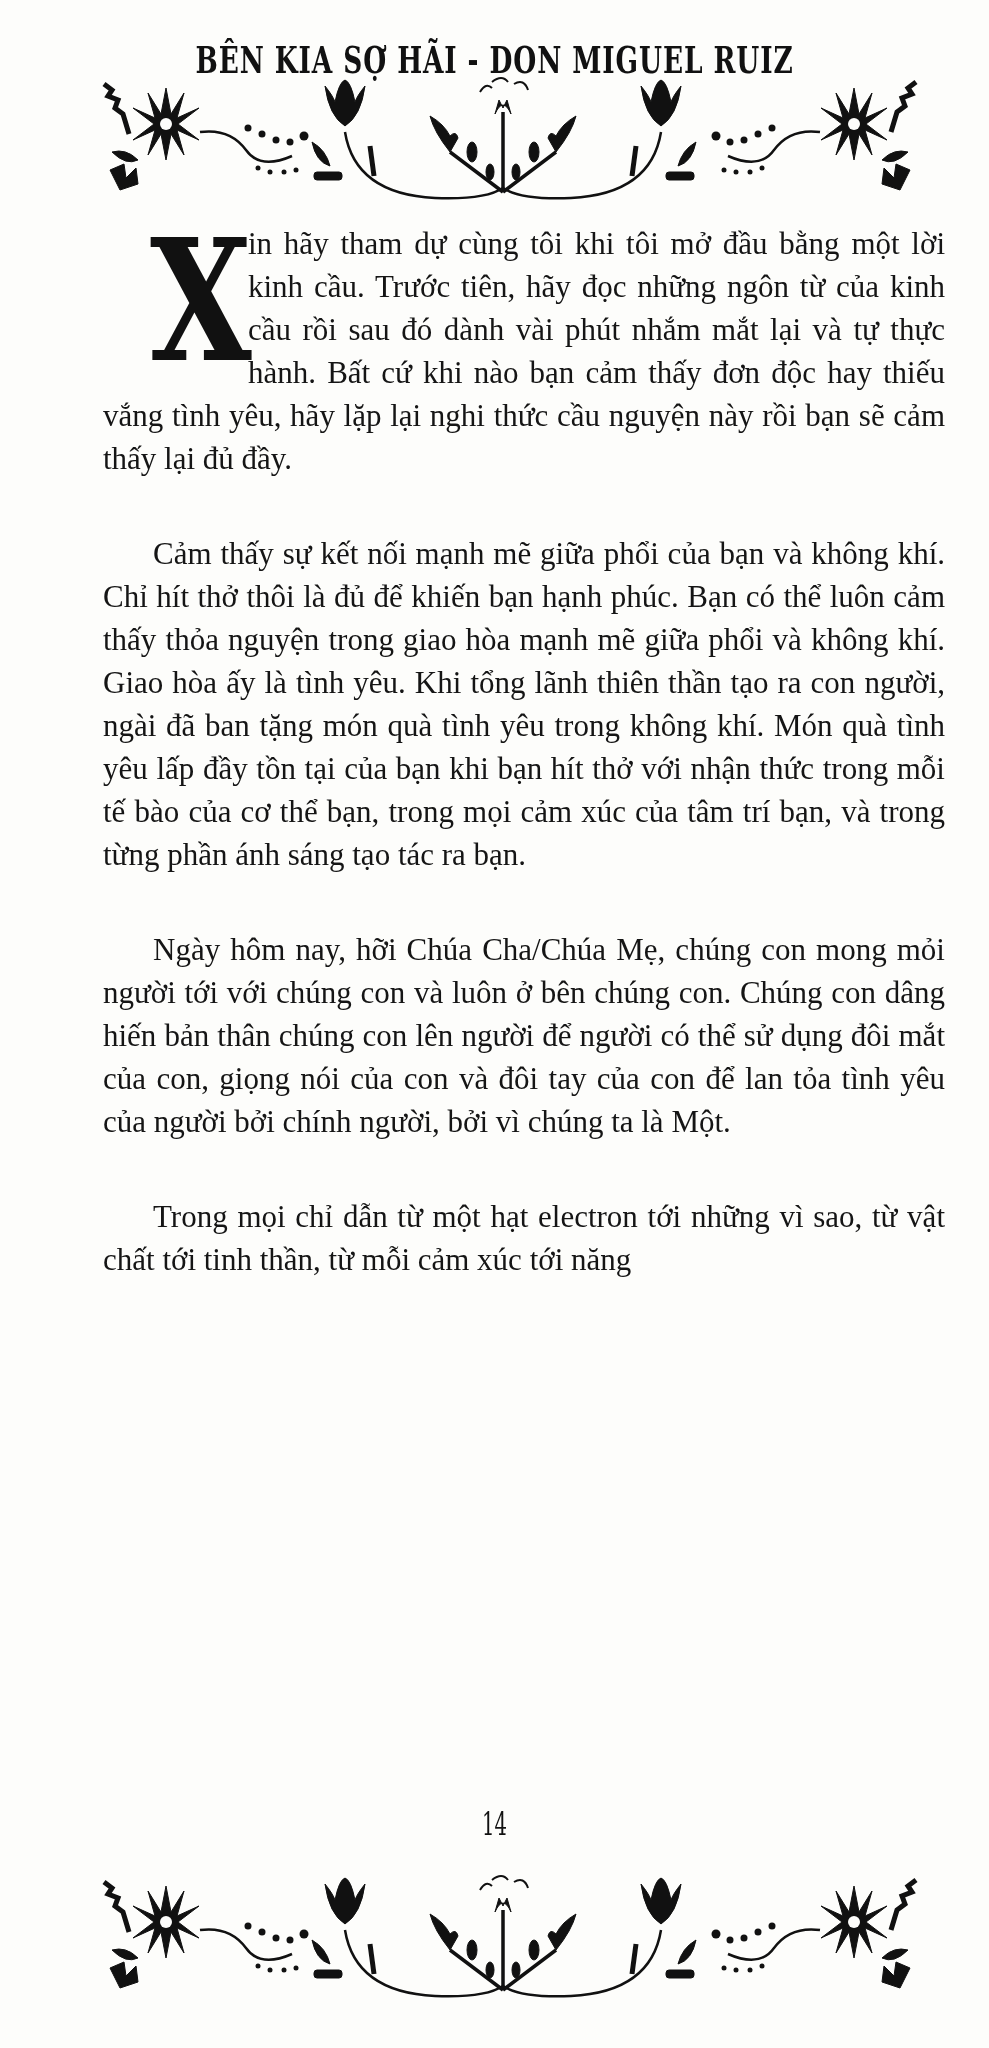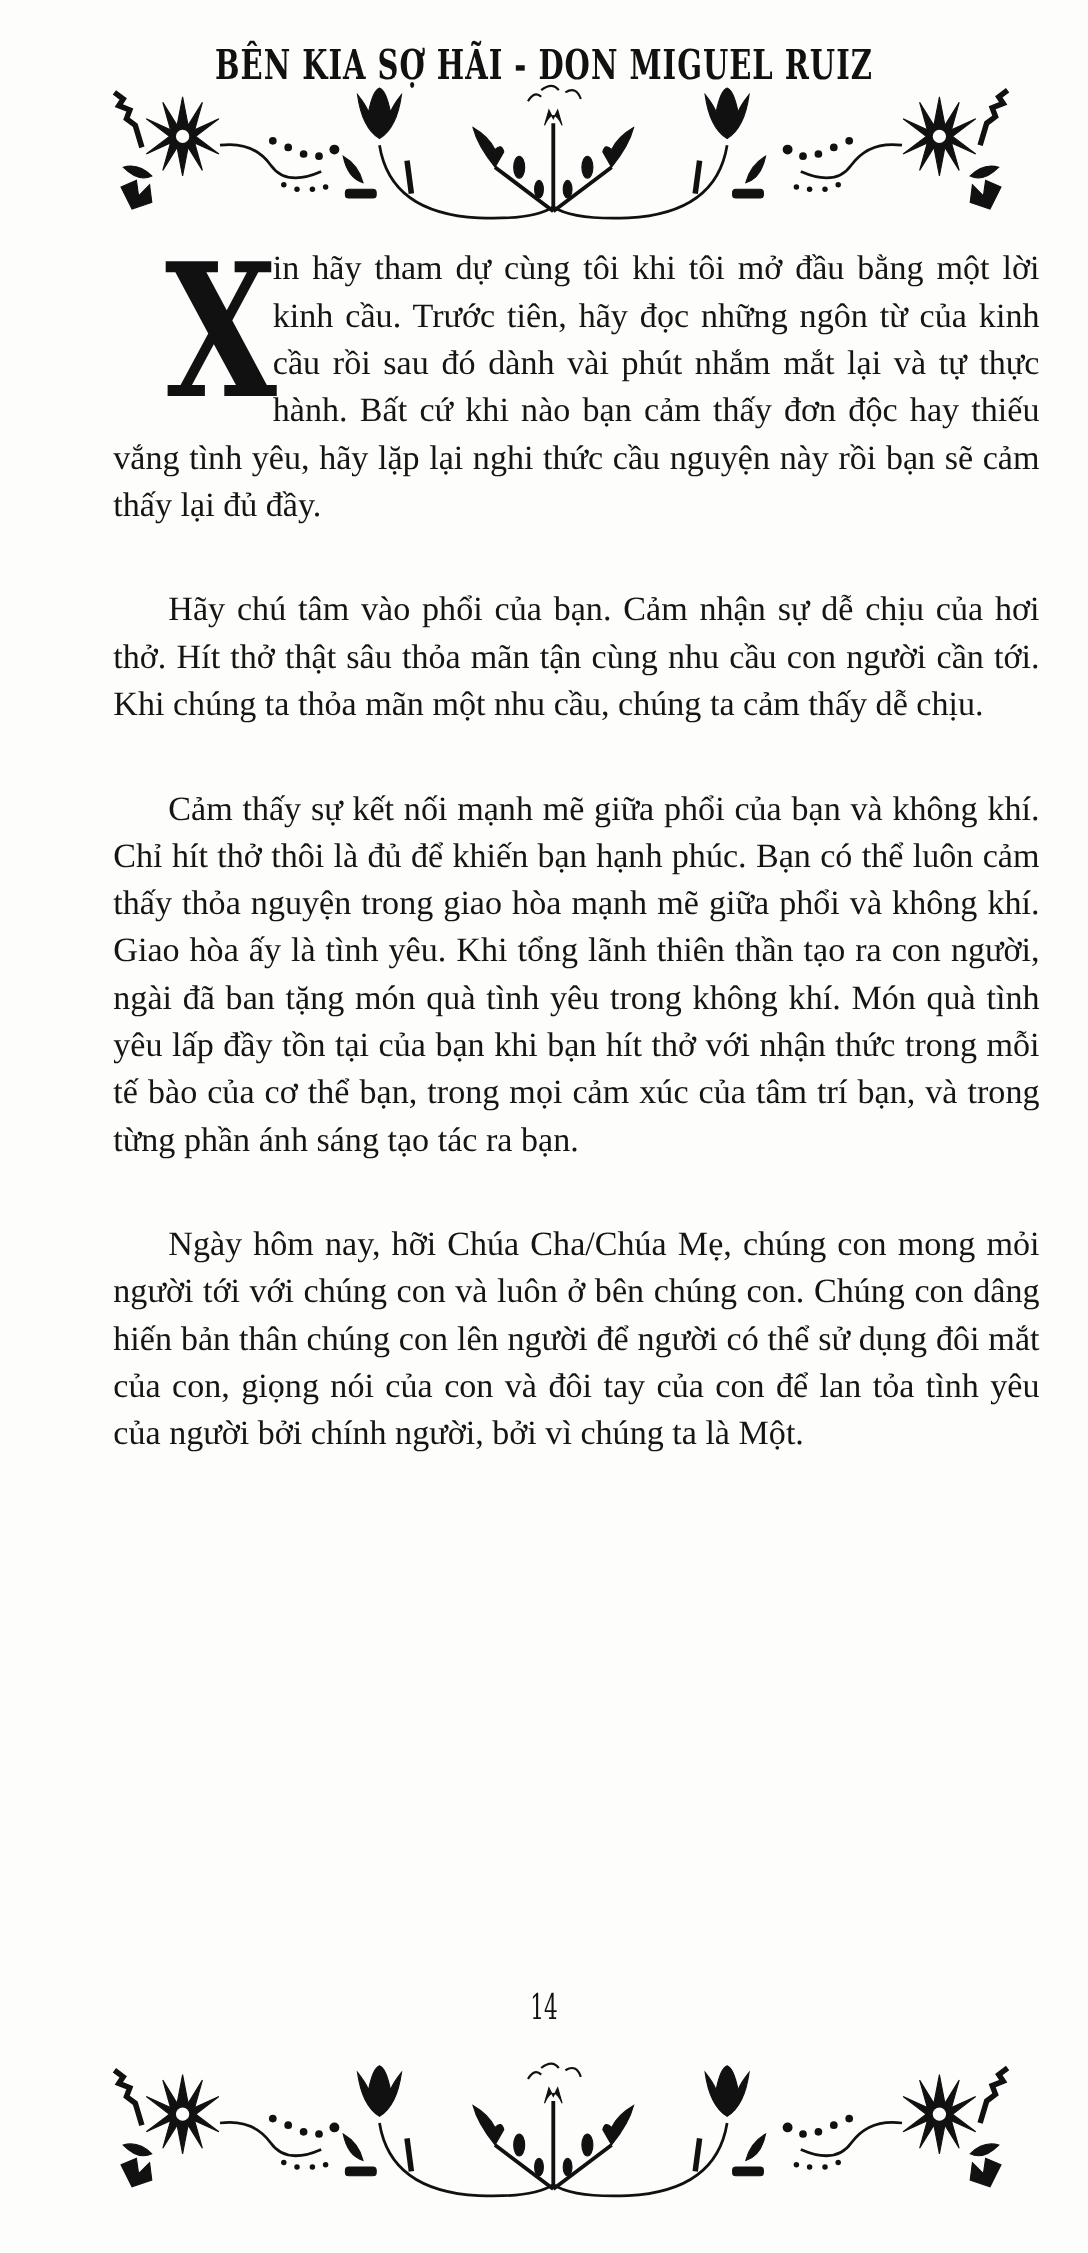--- a/index.html
+++ b/index.html
@@ -130,23 +130,23 @@
       <path d="M808 80 q-14 -4 -26 8 q12 6 26 -8z"></path>
       <path d="M810 98 l-14 -6 l-2 14 l-10 -10 l-2 16 l18 6z"></path>
     </g>
   </svg>
 </div>
 
 <div class="text-block">
   <p class="para first">
     <span class="drop-cap">X</span><span>in hãy tham dự cùng tôi khi tôi mở đầu bằng một lời kinh cầu. Trước tiên, hãy đọc những ngôn từ của kinh cầu rồi sau đó dành vài phút nhắm mắt lại và tự thực hành. Bất cứ khi nào bạn cảm thấy đơn độc hay thiếu vắng tình yêu, hãy lặp lại nghi thức cầu nguyện này rồi bạn sẽ cảm thấy lại đủ đầy.</span>
   </p>
-  <p class="para">Hãy chú tâm vào phổi của bạn. Cảm nhận sự dễ chịu của hơi thở. Hít thở thật sâu thỏa mãn tận cùng nhu cầu con người cần tới. Khi chúng ta thỏa mãn một nhu cầu, chúng ta cảm thấy dễ chịu.</p>
   <p class="para">Cảm thấy sự kết nối mạnh mẽ giữa phổi của bạn và không khí. Chỉ hít thở thôi là đủ để khiến bạn hạnh phúc. Bạn có thể luôn cảm thấy thỏa nguyện trong giao hòa mạnh mẽ giữa phổi và không khí. Giao hòa ấy là tình yêu. Khi tổng lãnh thiên thần tạo ra con người, ngài đã ban tặng món quà tình yêu trong không khí. Món quà tình yêu lấp đầy tồn tại của bạn khi bạn hít thở với nhận thức trong mỗi tế bào của cơ thể bạn, trong mọi cảm xúc của tâm trí bạn, và trong từng phần ánh sáng tạo tác ra bạn.</p>
   <p class="para">Ngày hôm nay, hỡi Chúa Cha/Chúa Mẹ, chúng con mong mỏi người tới với chúng con và luôn ở bên chúng con. Chúng con dâng hiến bản thân chúng con lên người để người có thể sử dụng đôi mắt của con, giọng nói của con và đôi tay của con để lan tỏa tình yêu của người bởi chính người, bởi vì chúng ta là Một.</p>
+  <p class="para">Trong mọi chỉ dẫn từ một hạt electron tới những vì sao, từ vật chất tới tinh thần, từ mỗi cảm xúc tới năng</p>
 </div>
 
 <div class="page-number">14</div>
 
 <div class="ornament bottom">
   <svg viewBox="0 0 820 130">
     <g fill="#111" stroke="#111">
       <path d="M4 12 l8 6 l-4 6 l10 4 l-3 8 l8 6 l6 20" stroke-width="5" fill="none"></path>
       <path d="M12 80 q14 -4 26 8 q-12 6 -26 -8z"></path>
       <path d="M10 98 l14 -6 l2 14 l10 -10 l2 16 l-18 6z"></path>

